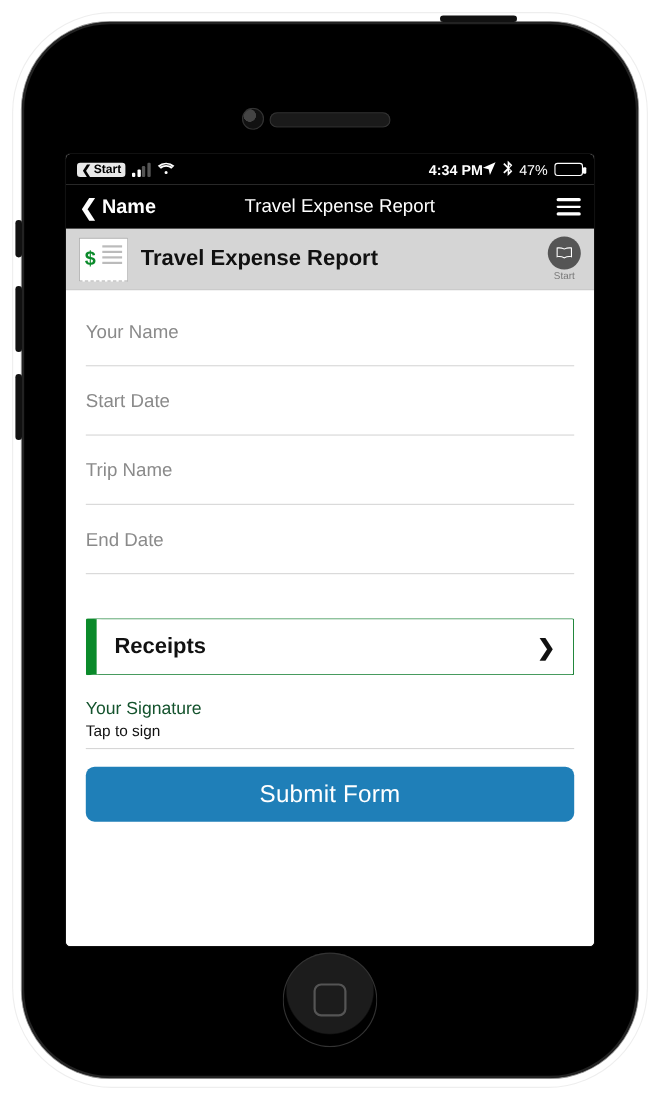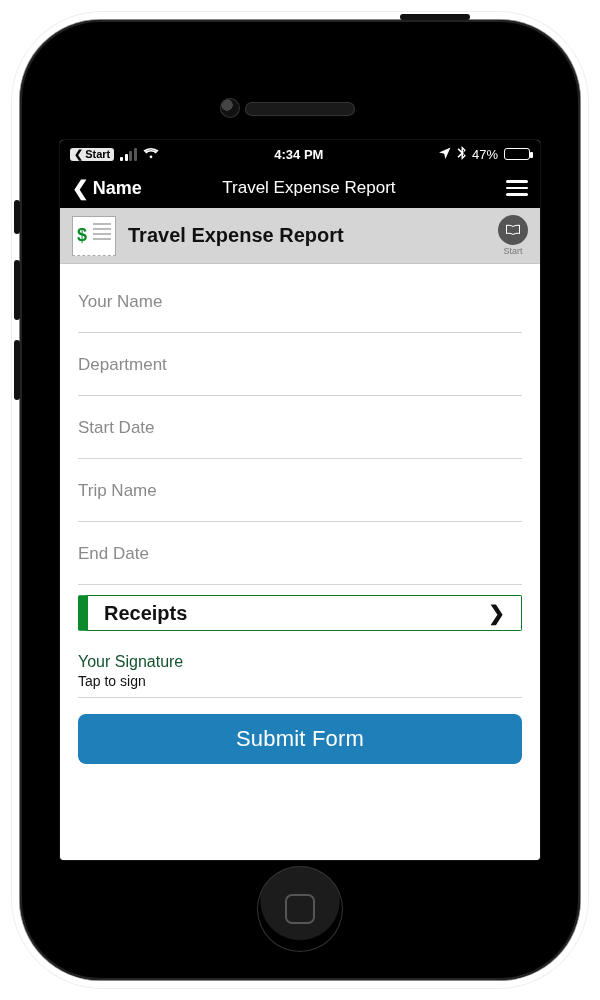--- a/index.html
+++ b/index.html
@@ -66,21 +66,21 @@
     box-shadow: 0 0 0 1px #111;
   }
 
   
   .status{
     height:28px; background:#000; color:#fff;
     display:flex; align-items:center; padding:0 10px;
     font-size:13px;
   }
   .status .left, .status .right{display:flex; align-items:center; gap:6px;}
-  .status .center{flex:1; text-align:center; font-weight:600;}
+  .status .center{flex:1; text-align:right; font-weight:600;}
   .back-chip{
     display:inline-flex; align-items:center; gap:2px;
     background:#e8e8e8; color:#000; border-radius:3px;
     padding:0 4px; font-size:11px; font-weight:600;
   }
   .signal{display:inline-flex; align-items:flex-end; gap:1.5px;}
   .signal span{width:3px; background:#fff; border-radius:1px;}
   .signal span:nth-child(1){height:4px}
   .signal span:nth-child(2){height:7px}
   .signal span:nth-child(3){height:10px; background:#555}
@@ -134,24 +134,24 @@
   }
   .open-btn .lbl{font-size:9px; color:#7a7a7a;}
 
   
   .form{flex:1; background:#fff; padding:6px 18px 14px 18px; overflow:hidden;}
   .field{padding-top:22px;}
   .field .ph{color:#8a8a8a; font-size:17px;}
   .underline{height:1px; background:#d6d6d6; margin-top:20px;}
 
   .receipts{
-    margin-top:10px;
+    margin-top:40px;
     border:1.5px solid #0a7a28;
     border-left:10px solid #0a8a2a;
-    height:36px; border-radius:2px;
+    height:52px; border-radius:2px;
     display:flex; align-items:center; padding:0 16px;
     font-size:20px; font-weight:800; color:#111;
   }
   .receipts .chev{margin-left:auto; font-size:20px; font-weight:800;}
 
   .sig-label{margin-top:22px; color:#14532d; font-size:16px;}
   .sig-value{font-size:14px; color:#111; margin-top:2px;}
   .sig-underline{height:1px; background:#d6d6d6; margin-top:8px;}
 
   .submit{
@@ -243,24 +243,20 @@
         <div class="lbl">Start</div>
       </div>
     </div>
 
     <div class="form">
       <div class="field">
         <div class="ph">Your Name</div>
         <div class="underline"></div>
       </div>
       <div class="field">
-        <div class="ph">Department</div>
-        <div class="underline"></div>
-      </div>
-      <div class="field">
         <div class="ph">Start Date</div>
         <div class="underline"></div>
       </div>
       <div class="field">
         <div class="ph">Trip Name</div>
         <div class="underline"></div>
       </div>
       <div class="field">
         <div class="ph">End Date</div>
         <div class="underline"></div>

